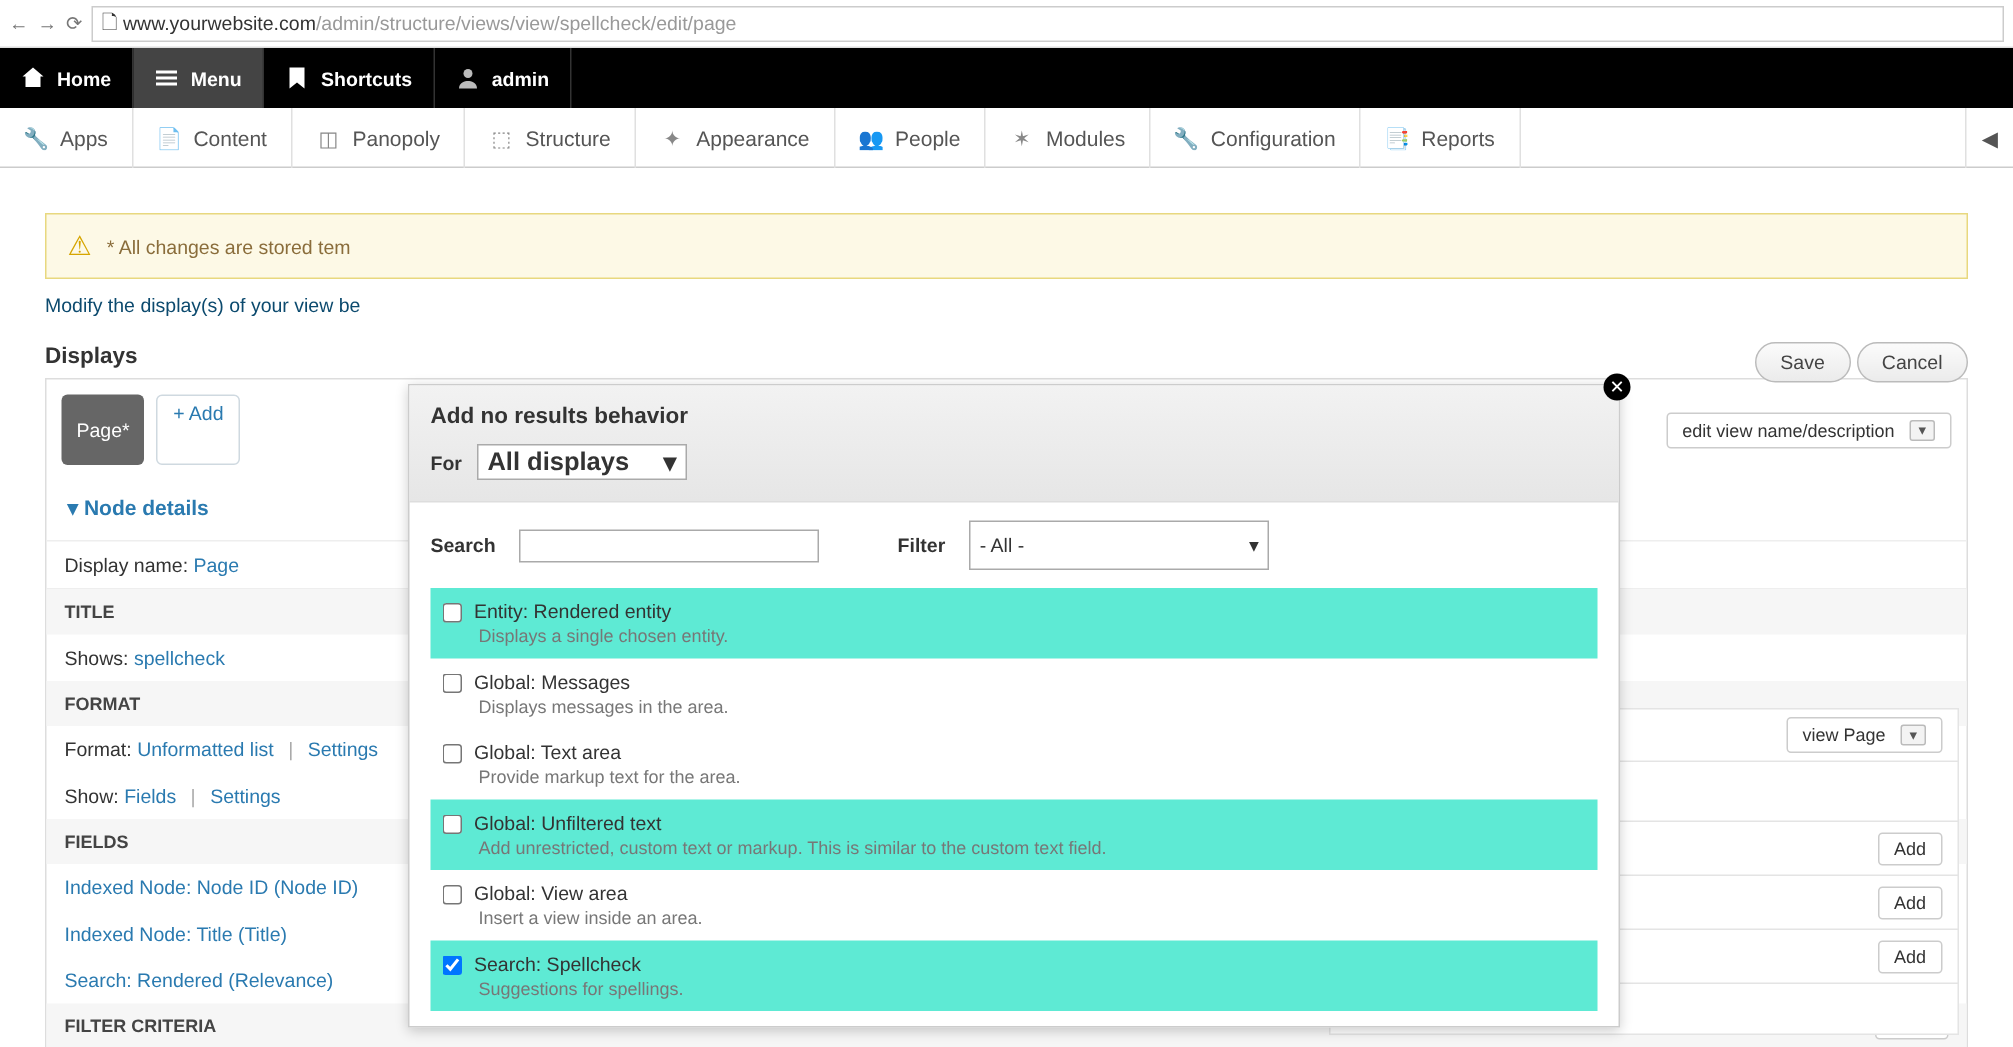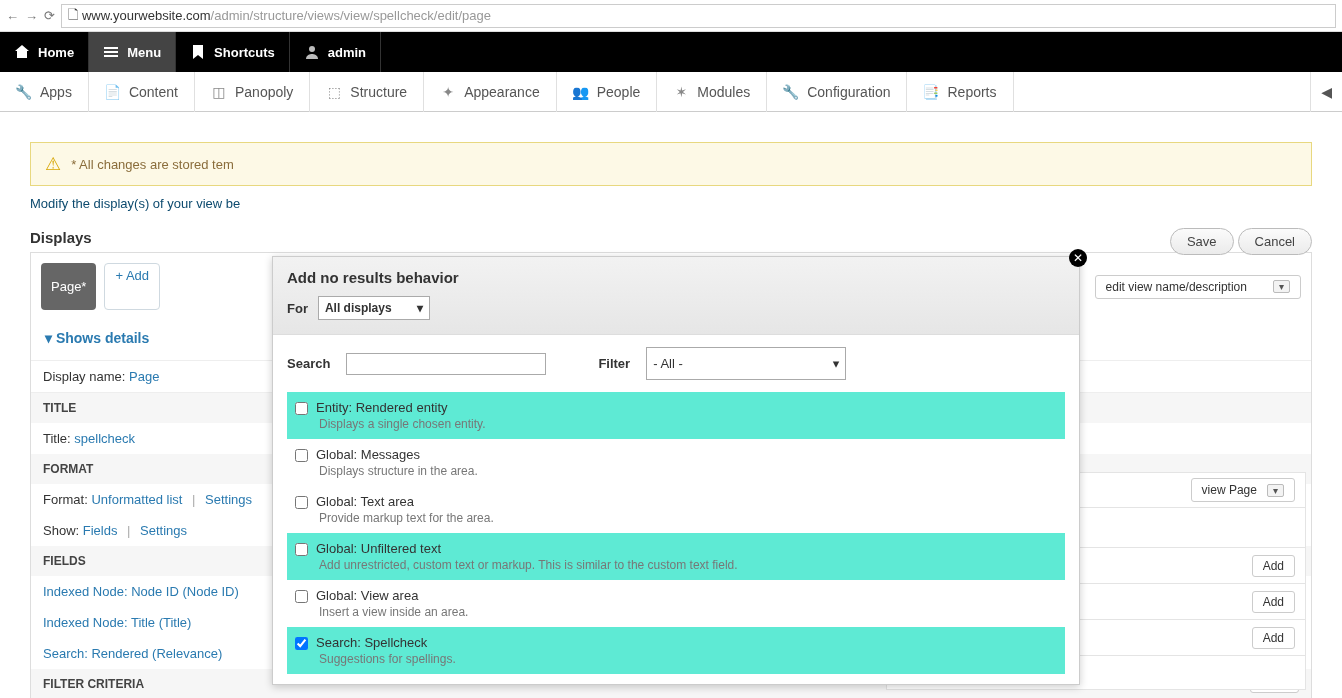--- a/index.html
+++ b/index.html
@@ -25,21 +25,21 @@
 
 .top-btns { position: absolute; right: 30px; top: 86px; display: flex; gap: 4px; }
 .rnd-btn { border: 1px solid #bbb; background: linear-gradient(#fbfbfb,#ebebeb); border-radius: 14px; padding: 5px 16px; font-size: 13px; color: #444; cursor: pointer; }
 
 .displays-head { margin: 0 30px 6px; font-size: 15px; font-weight: bold; }
 .displays-box { margin: 0 30px 0; border: 1px solid #ddd; background: #fff; }
 .display-tabs { padding: 10px; display: flex; gap: 8px; align-items: center; justify-content: space-between; }
 .tabs-left { display: flex; gap: 8px; }
 .pill-dark { background: #666; color: #fff; border-radius: 4px; padding: 16px 10px; font-size: 13px; text-align: center; }
 .pill-add { border: 1px solid #cfd9e0; background: #fff; color: #2a7ab0; border-radius: 4px; padding: 4px 10px; font-size: 13px; cursor: pointer; }
-.pill-edit { border: 1px solid #ccc; background: #fff; border-radius: 3px; padding: 4px 10px; font-size: 12px; color: #333; display: flex; align-items: flex-start; gap: 26px; }
+.pill-edit { border: 1px solid #ccc; background: #fff; border-radius: 3px; padding: 4px 10px; font-size: 12px; color: #333; display: flex; align-items: flex-end; gap: 10px; }
 .caret-sq { border: 1px solid #bbb; background: #f3f3f3; border-radius: 2px; padding: 0 5px; font-size: 10px; color: #555; }
 
 .page-details { padding: 10px 14px 14px; }
 .pd-link { color: #2a7ab0; font-weight: bold; font-size: 14px; cursor: pointer; }
 .row { padding: 8px 12px; font-size: 13px; }
 .row.label-row { background: #f6f6f6; font-weight: bold; text-transform: uppercase; font-size: 12px; color: #444; position: relative; }
 .link { color: #2a7ab0; cursor: pointer; }
 .sep { color: #aaa; margin: 0 6px; }
 .mini-add { position: absolute; right: 12px; top: 4px; display: inline-flex; align-items: center; gap: 4px; border: 1px solid #ccc; background: #fff; border-radius: 3px; padding: 2px 8px; font-size: 12px; color: #333; text-transform: none; font-weight: normal; }
 
@@ -47,21 +47,21 @@
 .r-row { border: 1px solid #e4e4e4; border-top: none; background: #fff; height: 36px; display: flex; align-items: center; justify-content: flex-end; padding: 0 10px; }
 .r-row:first-child { border-top: 1px solid #e4e4e4; }
 .r-add { border: 1px solid #ccc; background: #fff; border-radius: 3px; padding: 3px 10px; font-size: 12px; }
 .r-view { border: 1px solid #ccc; background: #fff; border-radius: 3px; padding: 4px 10px; font-size: 12px; display: flex; align-items: center; gap: 10px; }
 
 
 .modal { position: absolute; left: 272px; top: 114px; width: 808px; background: #fff; border: 1px solid #ccc; box-shadow: 0 2px 8px rgba(0,0,0,.2); }
 .modal-head { background: linear-gradient(#f2f2f2,#e6e6e6); padding: 12px 14px 14px; border-bottom: 1px solid #ddd; }
 .mh-title { font-size: 15px; font-weight: bold; color: #333; margin-bottom: 10px; }
 .mh-for { display: flex; align-items: center; gap: 10px; font-size: 13px; font-weight: bold; }
-.for-sel { border: 1px solid #aaa; height: 24px; padding: 0 6px; font-size: 12px; width: 112px; background: #fff; display: flex; align-items: center; justify-content: space-between; }
+.for-sel { border: 1px solid #aaa; height: 24px; padding: 0 6px; font-size: 17px; width: 140px; background: #fff; display: flex; align-items: center; justify-content: space-between; }
 .modal-close { position: absolute; right: -8px; top: -8px; width: 18px; height: 18px; background: #000; color: #fff; border-radius: 50%; display: flex; align-items: center; justify-content: center; font-size: 12px; cursor: pointer; }
 
 .modal-sf { display: flex; align-items: center; gap: 16px; padding: 12px 14px; font-size: 13px; }
 .sf-lbl { font-weight: bold; }
 .sf-inp { border: 1px solid #aaa; height: 22px; width: 200px; padding: 0 4px; }
 .sf-sel { border: 1px solid #aaa; height: 33px; width: 200px; background: #fff; display: flex; align-items: center; justify-content: space-between; padding: 0 6px; }
 
 .opt-list { padding: 0 14px 10px; }
 .opt { padding: 8px 8px; }
 .opt.even { background: #5eead4; }
@@ -177,29 +177,29 @@
       <div class="tabs-left">
         <span class="pill-dark">Page*</span>
         <span class="pill-add">+ Add</span>
       </div>
       <span class="pill-edit">
         <span>edit view name/description</span>
         <span class="caret-sq">▾</span>
       </span>
     </div>
     <div class="page-details">
-      <span class="pd-link">▾ <span>Shows details</span></span>
+      <span class="pd-link">▾ <span>Node details</span></span>
     </div>
     <div class="row" style="border-top:1px solid #eee; border-bottom:1px solid #eee">
       <span>Display name:</span>
       <span class="link">Page</span>
     </div>
 
     <div class="row label-row"><span>TITLE</span></div>
-    <div class="row"><span>Title:</span> <span class="link">spellcheck</span></div>
+    <div class="row"><span>Shows:</span> <span class="link">spellcheck</span></div>
 
     <div class="row label-row"><span>FORMAT</span></div>
     <div class="row">
       <span>Format:</span>
       <span class="link">Unformatted list</span>
       <span class="sep">|</span>
       <span class="link">Settings</span>
     </div>
     <div class="row">
       <span>Show:</span>
@@ -262,21 +262,21 @@
       <input class="sf-inp" style="">
       <span style="width:20px"></span>
       <span class="sf-lbl">Filter</span>
       <div class="sf-sel">
         <span>- All -</span>
         <span>▾</span>
       </div>
     </div>
     <div class="opt-list" id="opt-list">
         <div class="opt even"><input type="checkbox" style=""><span class="opt-title">Entity: Rendered entity</span><div class="opt-desc">Displays a single chosen entity.</div></div>
-        <div class="opt"><input type="checkbox" style=""><span class="opt-title">Global: Messages</span><div class="opt-desc">Displays structure in the area.</div></div>
+        <div class="opt"><input type="checkbox" style=""><span class="opt-title">Global: Messages</span><div class="opt-desc">Displays messages in the area.</div></div>
         <div class="opt"><input type="checkbox" style=""><span class="opt-title">Global: Text area</span><div class="opt-desc">Provide markup text for the area.</div></div>
         <div class="opt even"><input type="checkbox" style=""><span class="opt-title">Global: Unfiltered text</span><div class="opt-desc">Add unrestricted, custom text or markup. This is similar to the custom text field.</div></div>
         <div class="opt"><input type="checkbox" style=""><span class="opt-title">Global: View area</span><div class="opt-desc">Insert a view inside an area.</div></div>
         <div class="opt even"><input type="checkbox" checked="" style=""><span class="opt-title">Search: Spellcheck</span><div class="opt-desc">Suggestions for spellings.</div></div>
       </div>
 
   </div>
 </div>
 
 </body></html>

